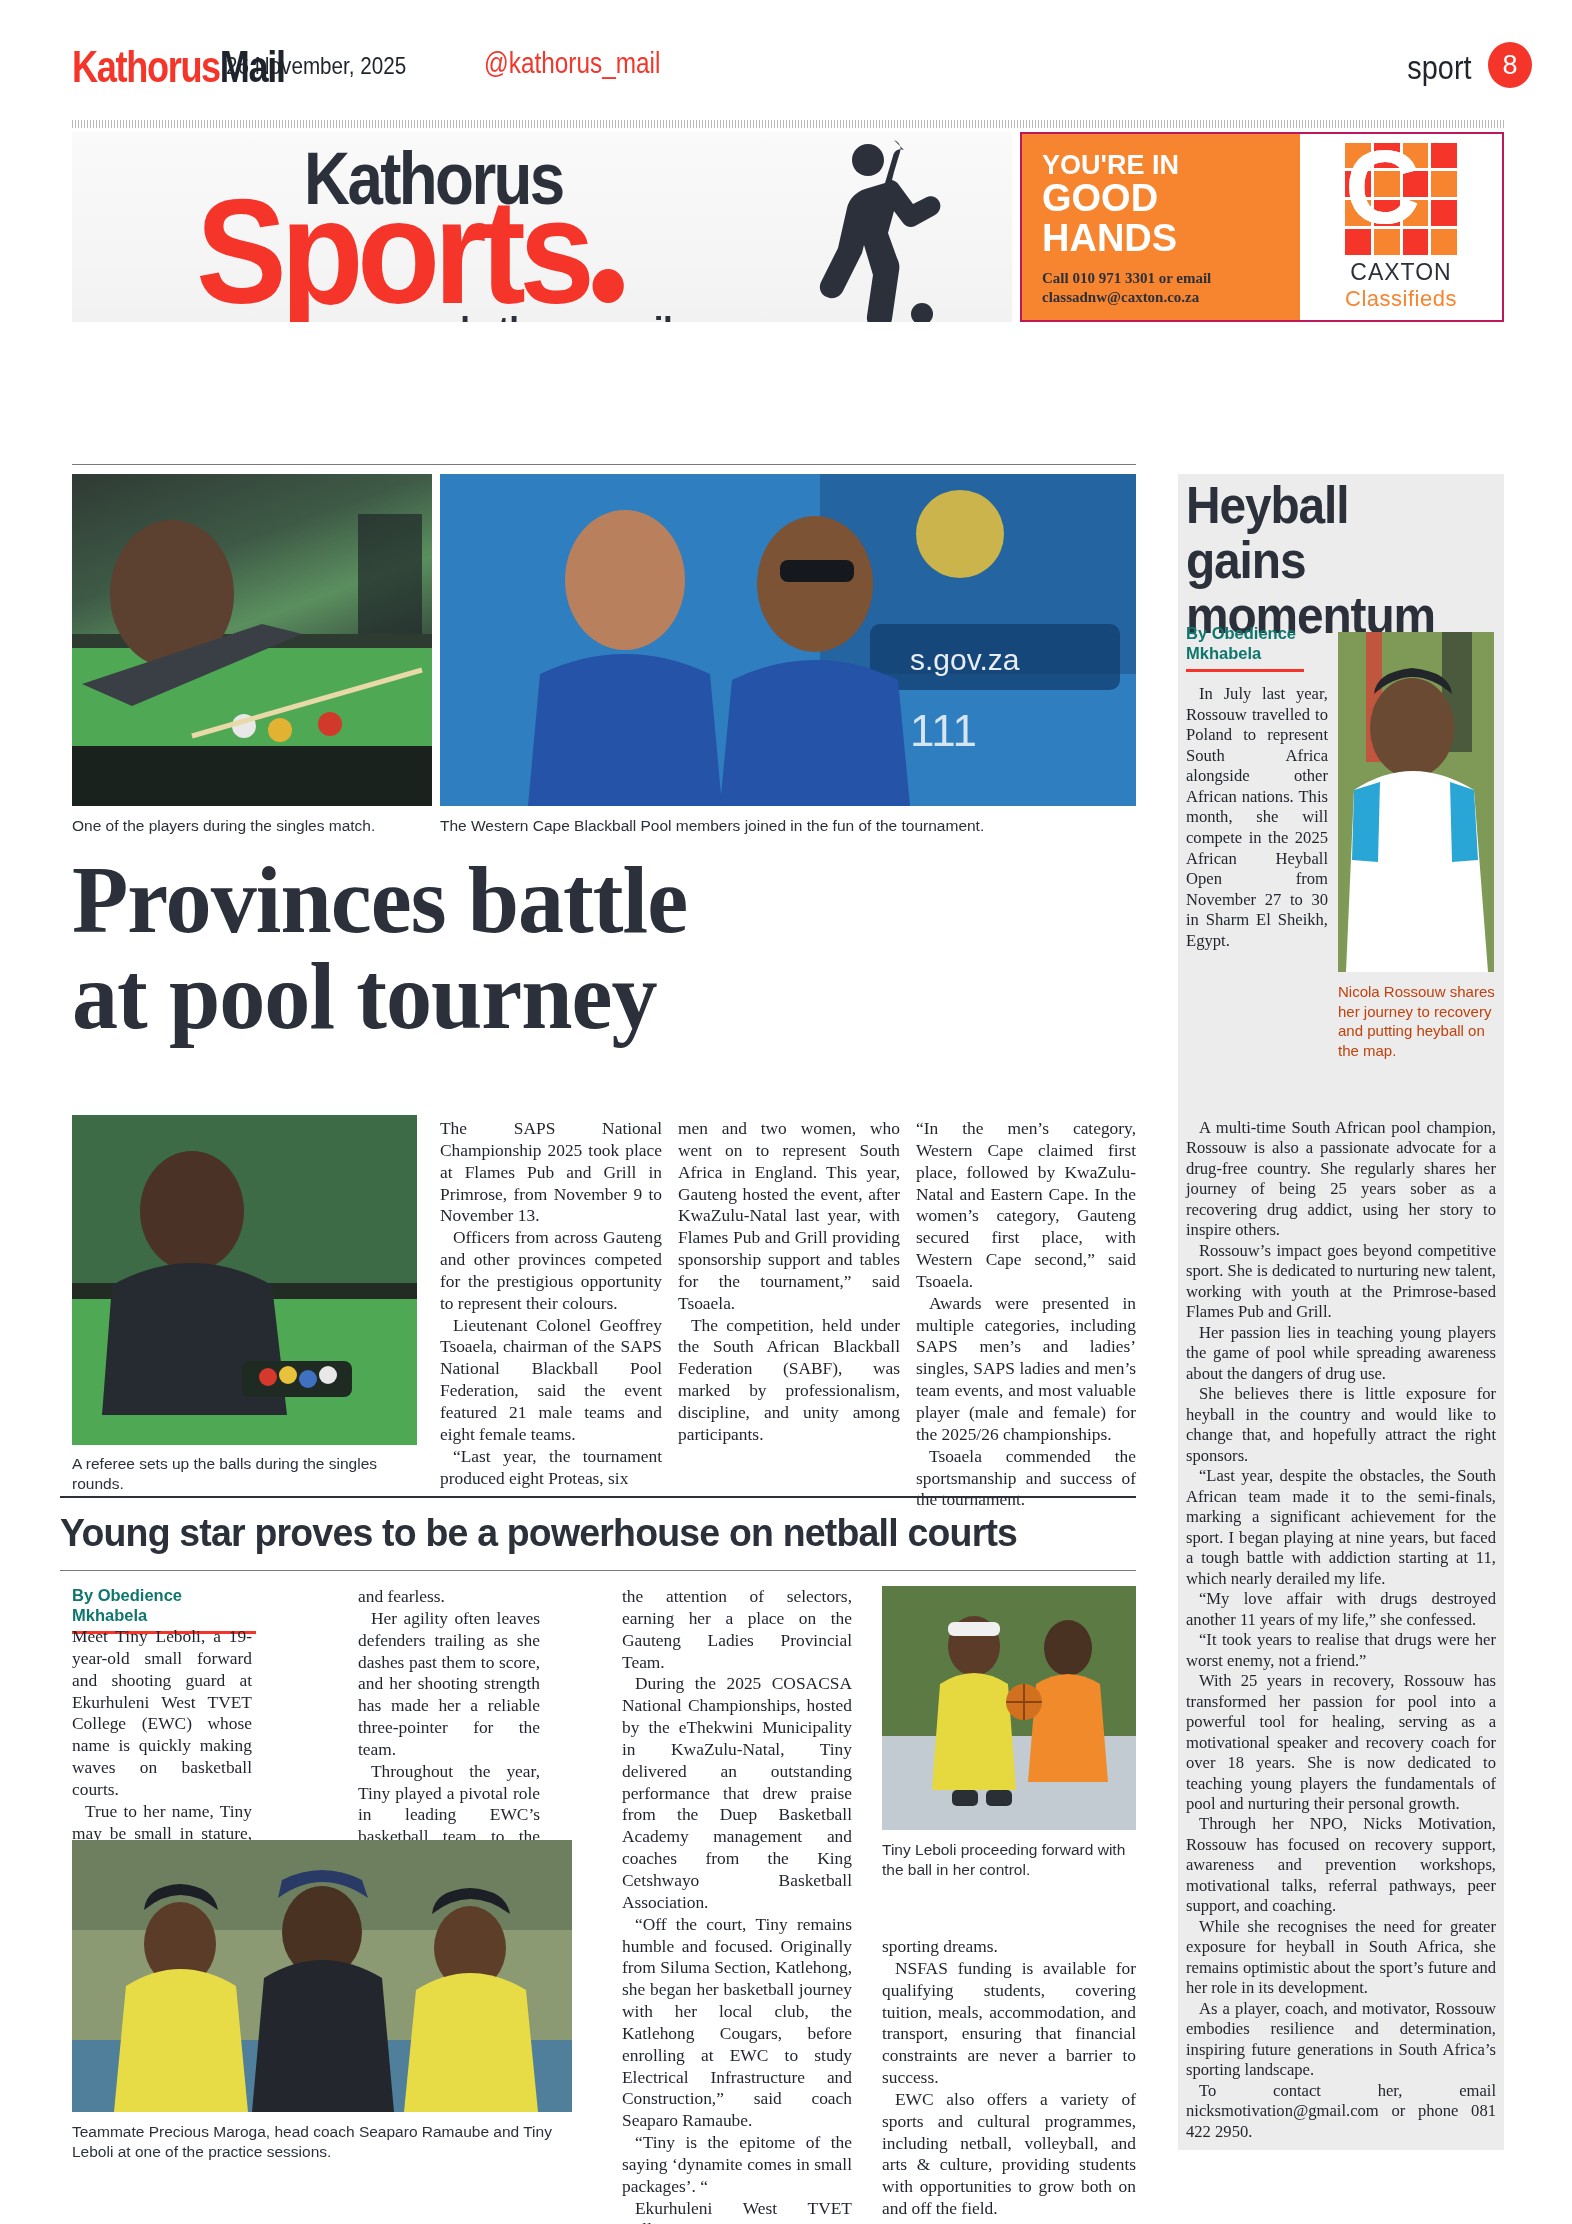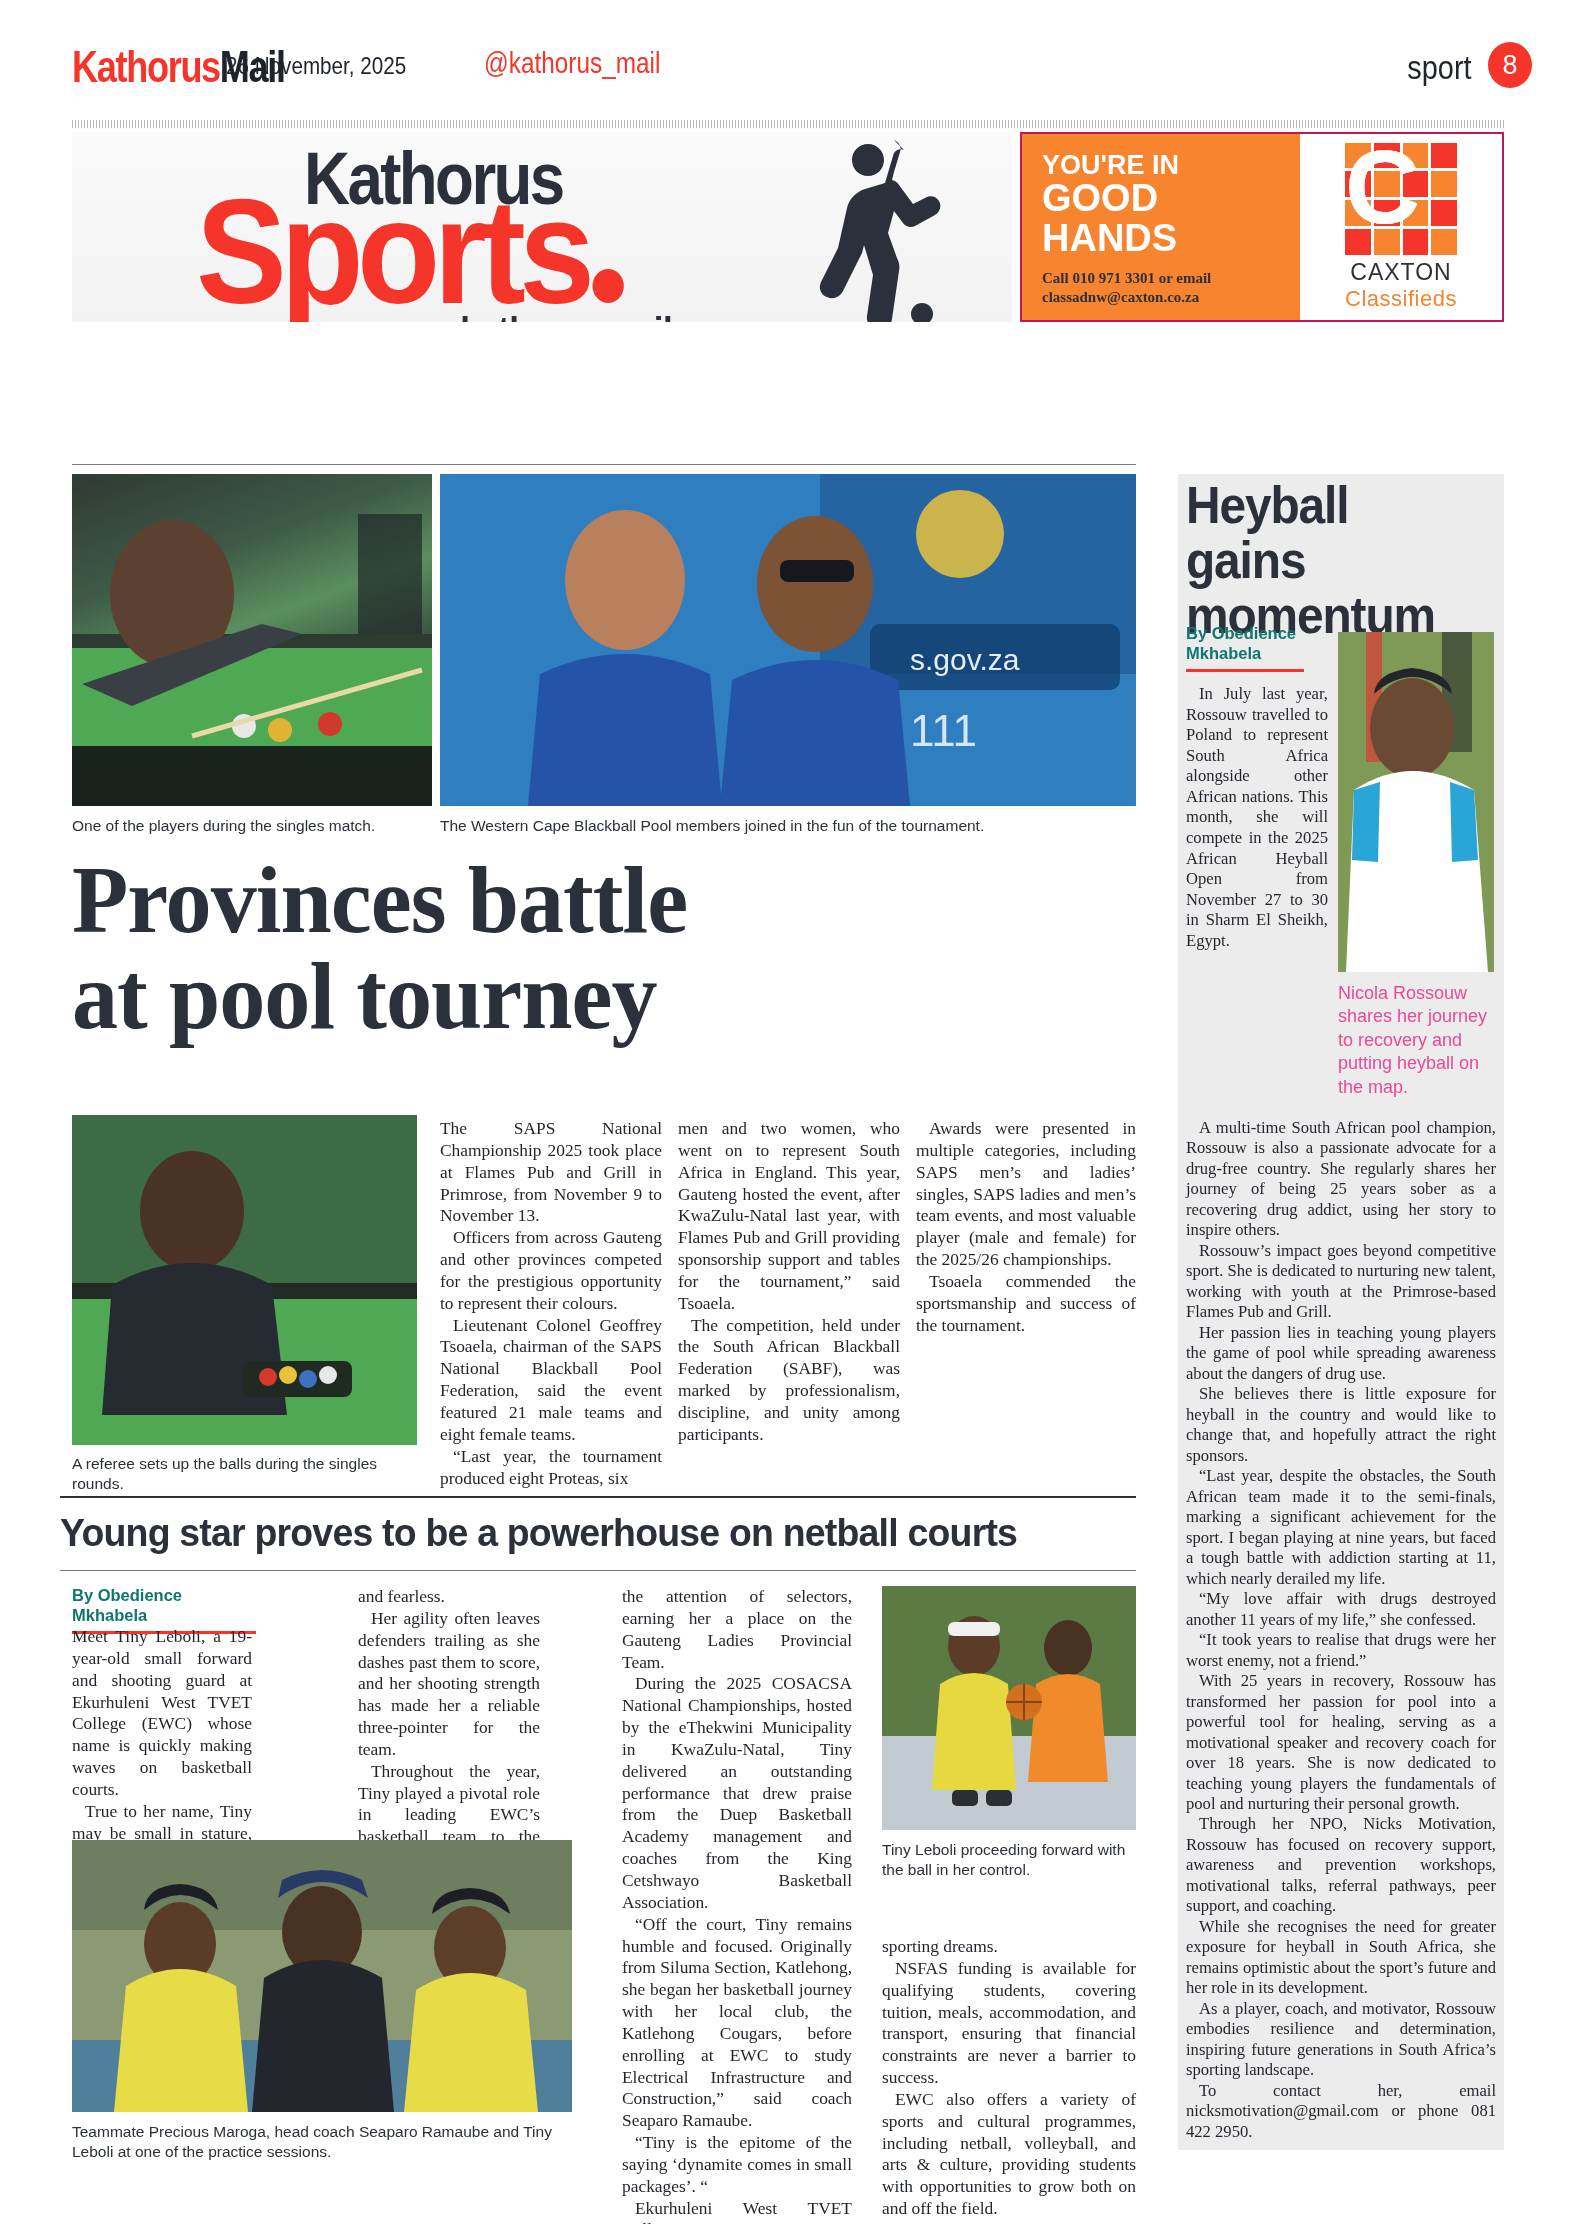--- a/index.html
+++ b/index.html
@@ -150,21 +150,21 @@
     font-family:"Liberation Serif", serif;
     font-size: 17.4px; line-height: 1.255;
     color:#1f232b; text-align: justify;
   }
   .col p { text-indent: 13px; margin:0; }
   .col p.noind { text-indent: 0; }
 
   .colsans {
     position:absolute;
     font-family:"Liberation Sans", sans-serif;
-    font-size: 18px; line-height: 1.3; color:#ec4899;
+    font-size: 15px; line-height: 1.3; color:#c2410c;
   }
 
   
   .sidebar {
     position:absolute; left:1178px; top:474px; width:326px; height:1676px;
     background:#ececec;
   }
   .side-head {
     position:absolute; left:1186px; top:478px; width:318px;
     font-family:"Liberation Sans", sans-serif; font-weight:700;
@@ -313,20 +313,21 @@
     <p class="noind">The SAPS National Championship 2025 took place at Flames Pub and Grill in Primrose, from November 9 to November 13.</p>
     <p>Officers from across Gauteng and other provinces competed for the prestigious opportunity to represent their colours.</p>
     <p>Lieutenant Colonel Geoffrey Tsoaela, chairman of the SAPS National Blackball Pool Federation, said the event featured 21 male teams and eight female teams.</p>
     <p>“Last year, the tournament produced eight Proteas, six</p>
   </div>
   <div class="col" style="left:678px; top:1118px; width:222px;">
     <p class="noind">men and two women, who went on to represent South Africa in England. This year, Gauteng hosted the event, after KwaZulu-Natal last year, with Flames Pub and Grill providing sponsorship support and tables for the tournament,” said Tsoaela.</p>
     <p>The competition, held under the South African Blackball Federation (SABF), was marked by professionalism, discipline, and unity among participants.</p>
   </div>
   <div class="col" style="left:916px; top:1118px; width:220px;">
+    <p class="noind">“In the men’s category, Western Cape claimed first place, followed by KwaZulu-Natal and Eastern Cape. In the women’s category, Gauteng secured first place, with Western Cape second,” said Tsoaela.</p>
     <p>Awards were presented in multiple categories, including SAPS men’s and ladies’ singles, SAPS ladies and men’s team events, and most valuable player (male and female) for the 2025/26 championships.</p>
     <p>Tsoaela commended the sportsmanship and success of the tournament.</p>
   </div>
 
   <div class="sidebar"></div>
   <div class="side-head">Heyball gains momentum</div>
 
   <div style="position:absolute; left:1186px; top:624px; width:118px;">
     <div class="byline">By Obedience</div>
     <div class="byline">Mkhabela</div>

